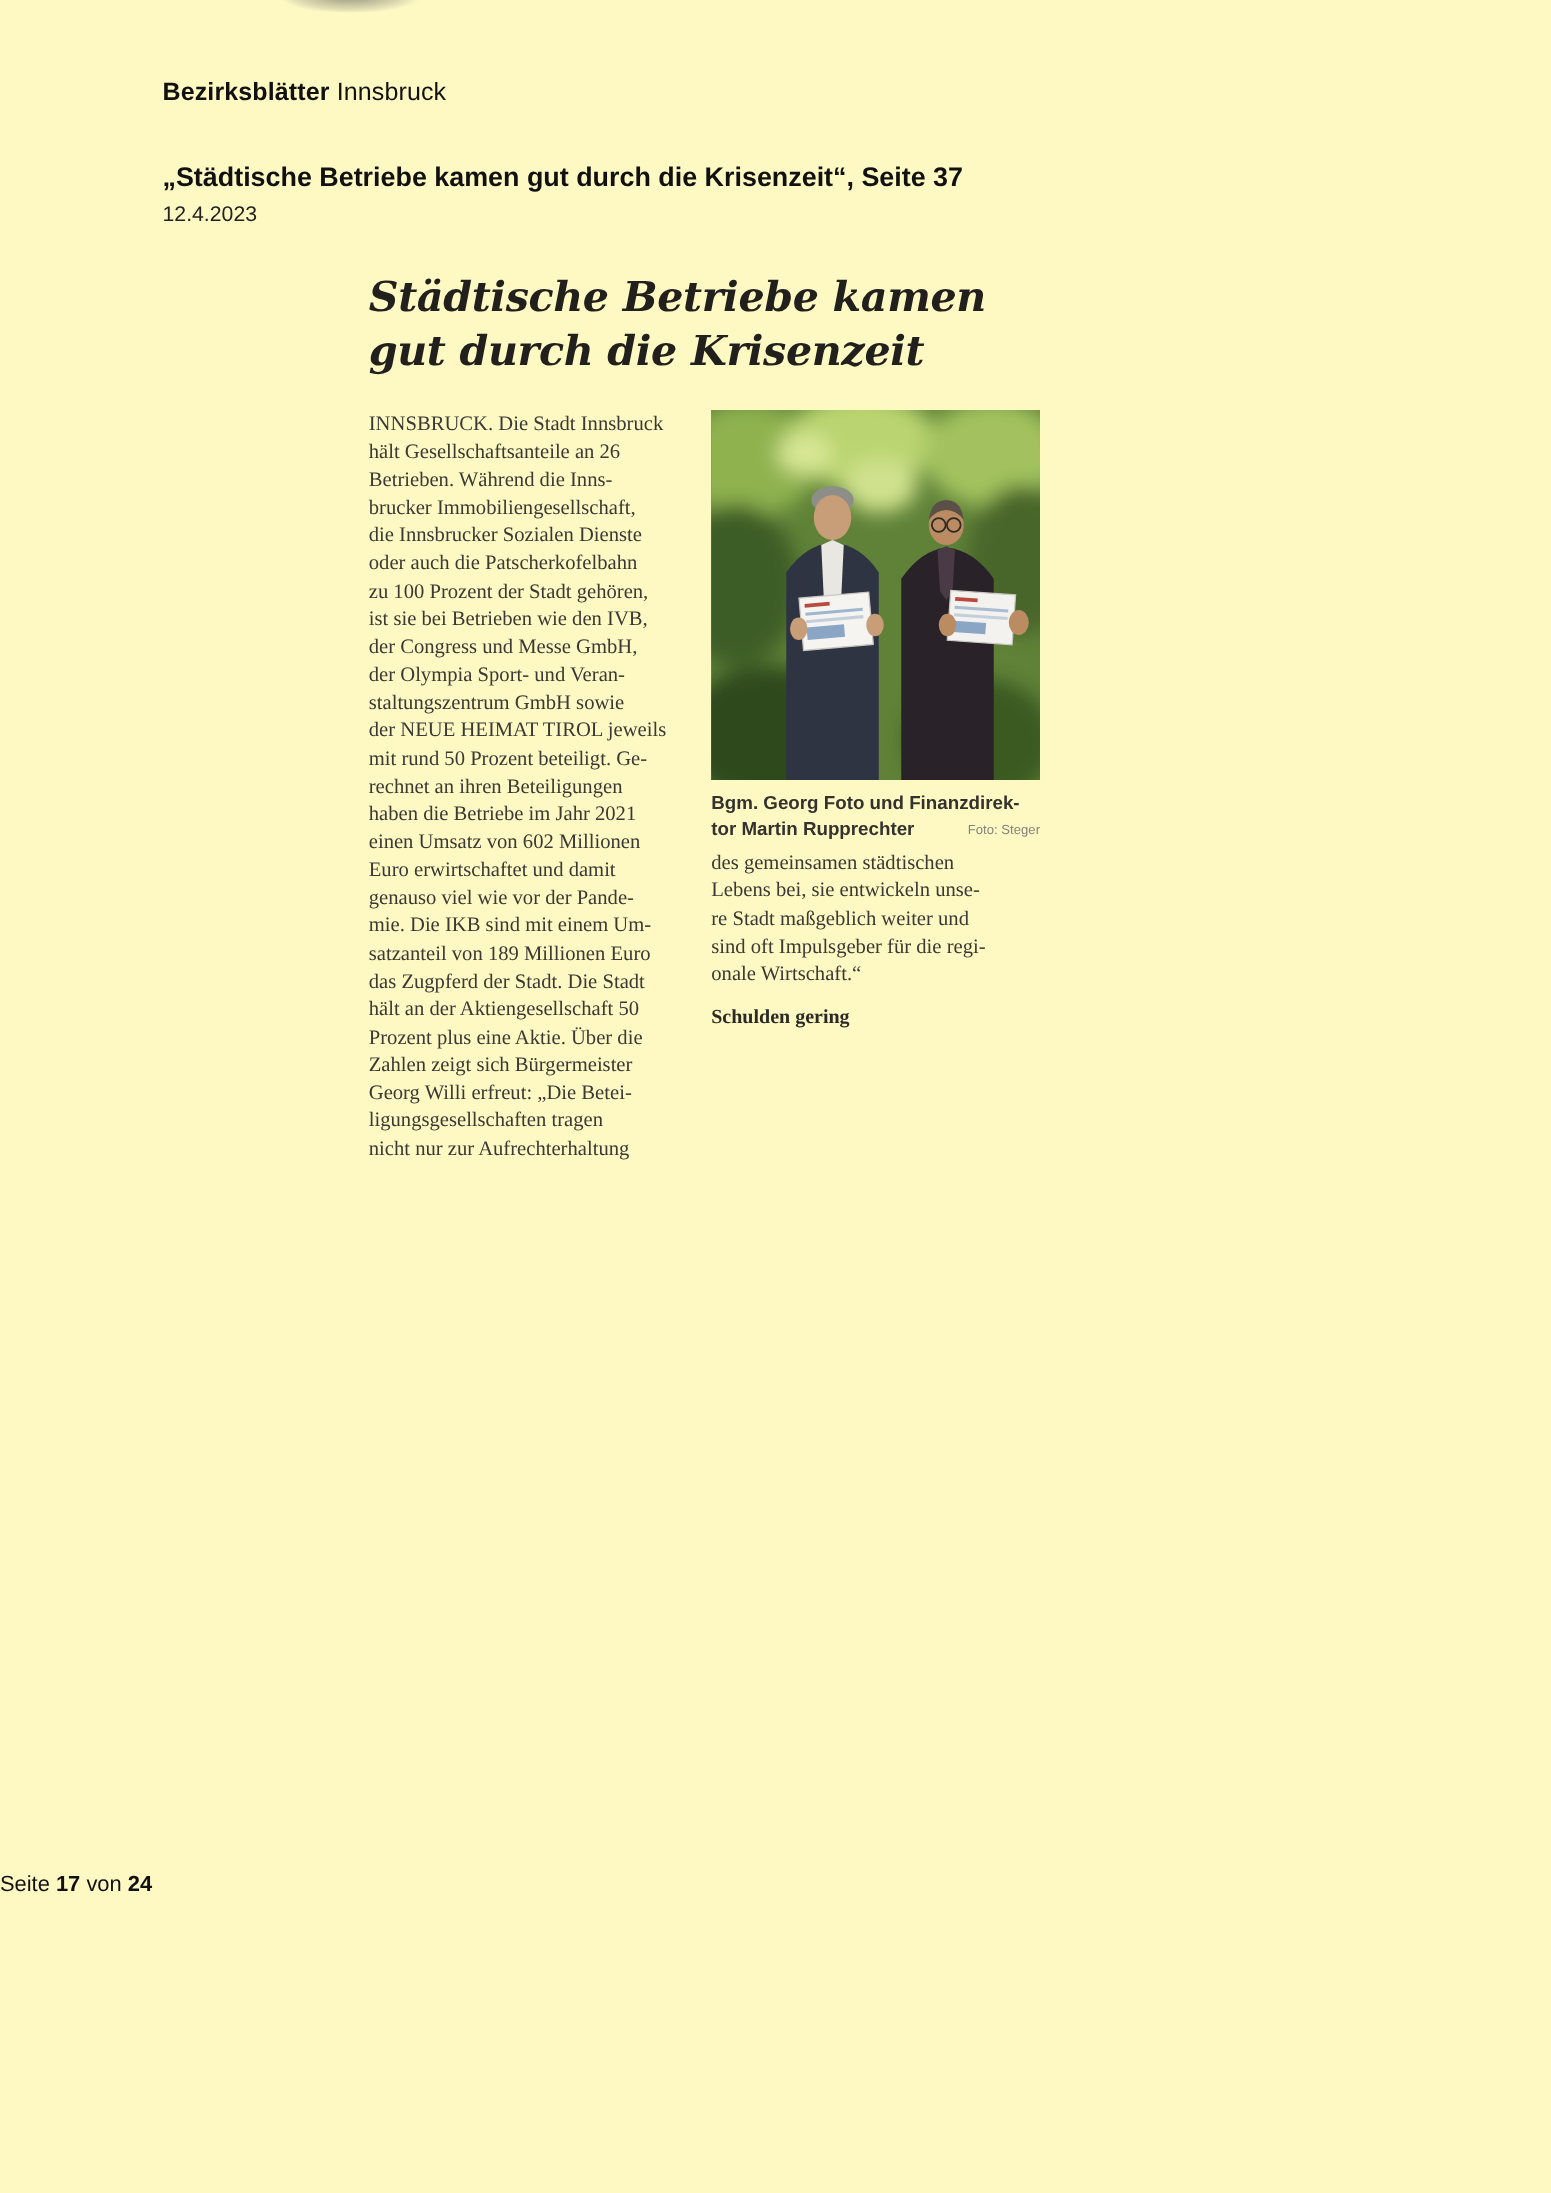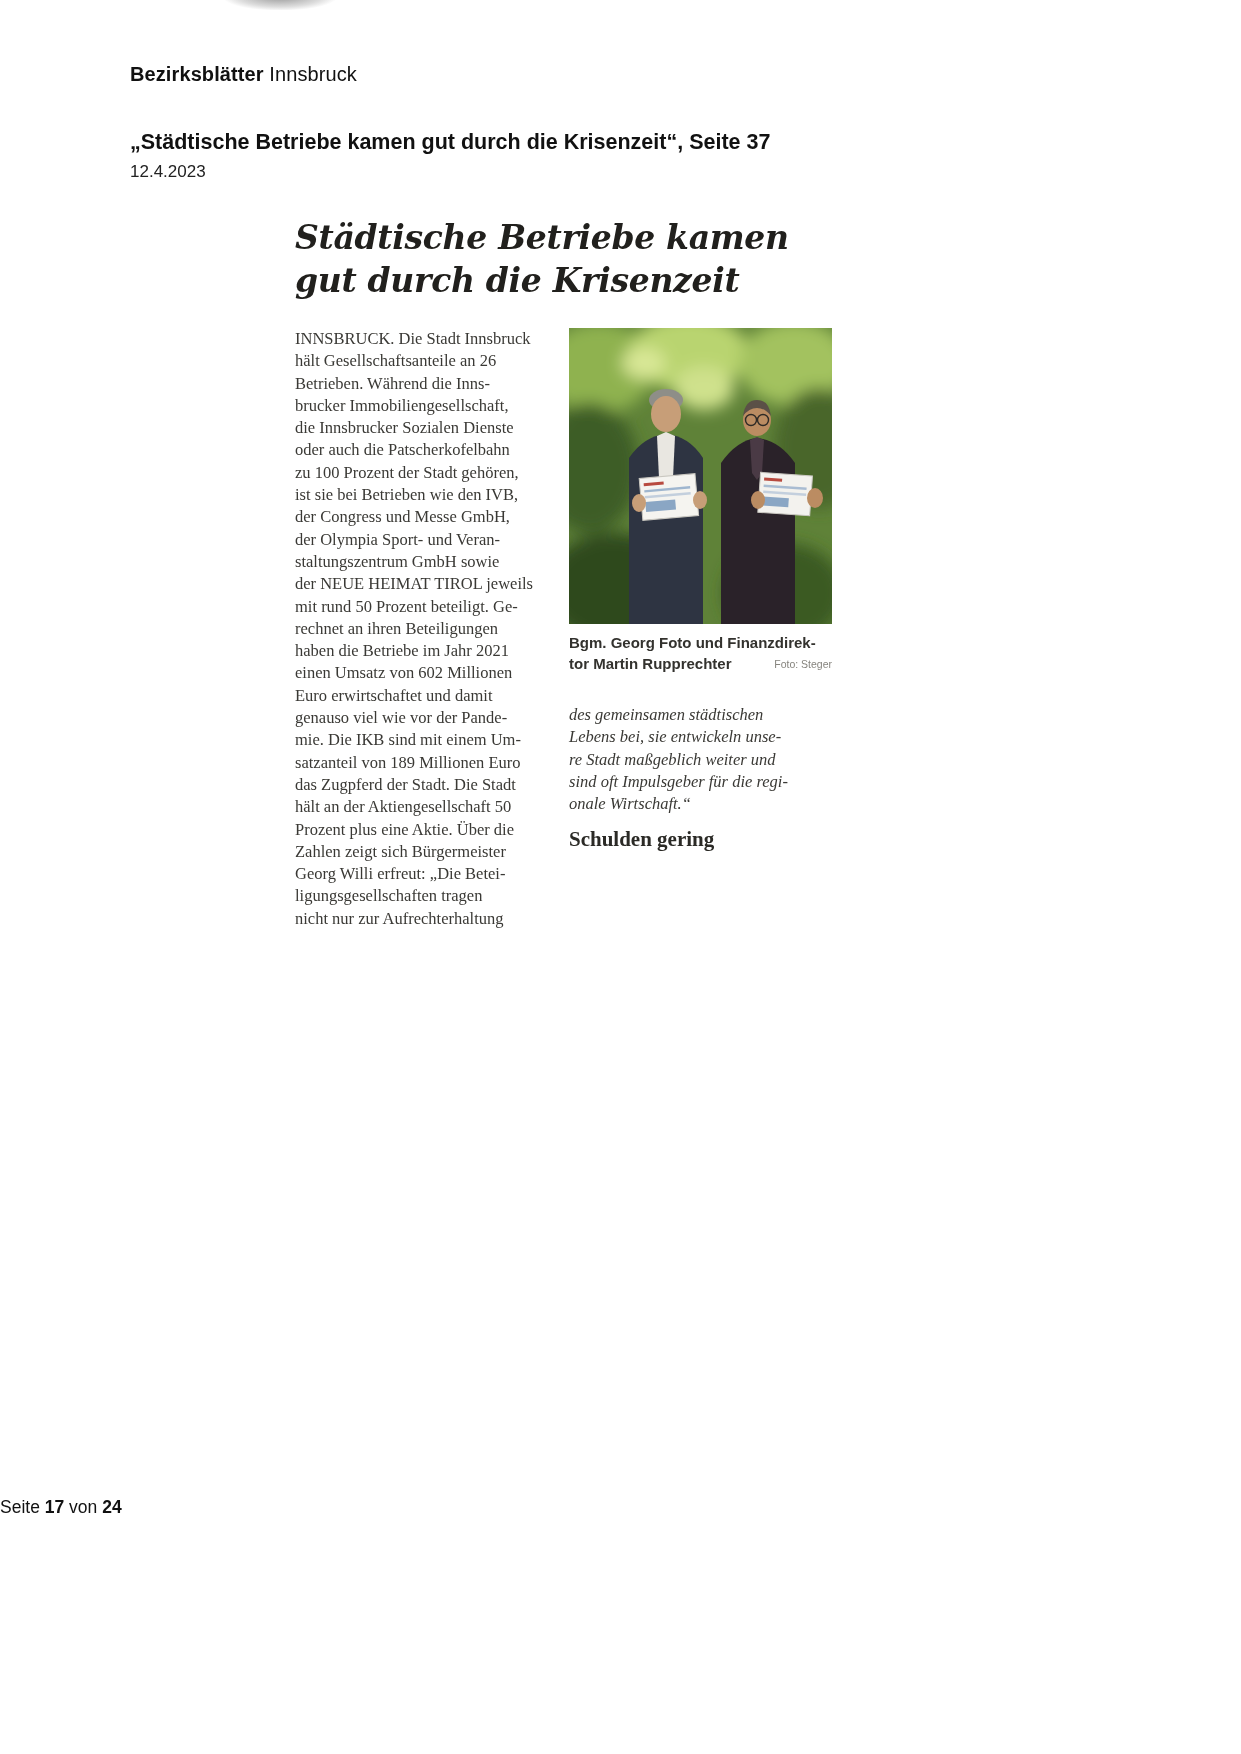--- a/index.html
+++ b/index.html
@@ -2,21 +2,21 @@
 <html><head>
 <meta charset="utf-8">
 <style>
   * { margin: 0; padding: 0; box-sizing: border-box; }
   html, body { background: #e8e8e8; }
   .page {
     position: relative;
     width: 1241px;
     height: 1754px;
     margin: 0 auto;
-    background: #ffffff;
+    background: #fef9c3;
     overflow: hidden;
     font-family: "Liberation Sans", sans-serif;
     color: #1a1a1a;
   }
   .scan-artifact {
     position: absolute;
     left: 225px; top: -4px;
     width: 110px; height: 14px;
     background: radial-gradient(ellipse at 50% 0%, rgba(60,60,60,.55), rgba(120,120,120,.25) 55%, rgba(255,255,255,0) 75%);
     border-radius: 0 0 50% 50%;
@@ -88,24 +88,24 @@
   .caption-row {
     display: flex;
     justify-content: space-between;
     align-items: center;
   }
   .credit {
     font-size: 10.5px;
     font-weight: normal;
     color: #86847e;
   }
-  .continuation { margin-top: 30px; font-style: italic; }
+  .continuation { margin-top: 5px; }
   .subhead {
     margin-top: 13px;
-    font-size: 21px;
+    font-size: 16px;
     font-weight: bold;
     line-height: 22.3px;
     color: #2b2a26;
     font-family: "Liberation Serif", serif;
   }
   .footer {
     position: absolute;
     left: 0; top: 1497px;
     width: 1110px;
     text-align: left;

